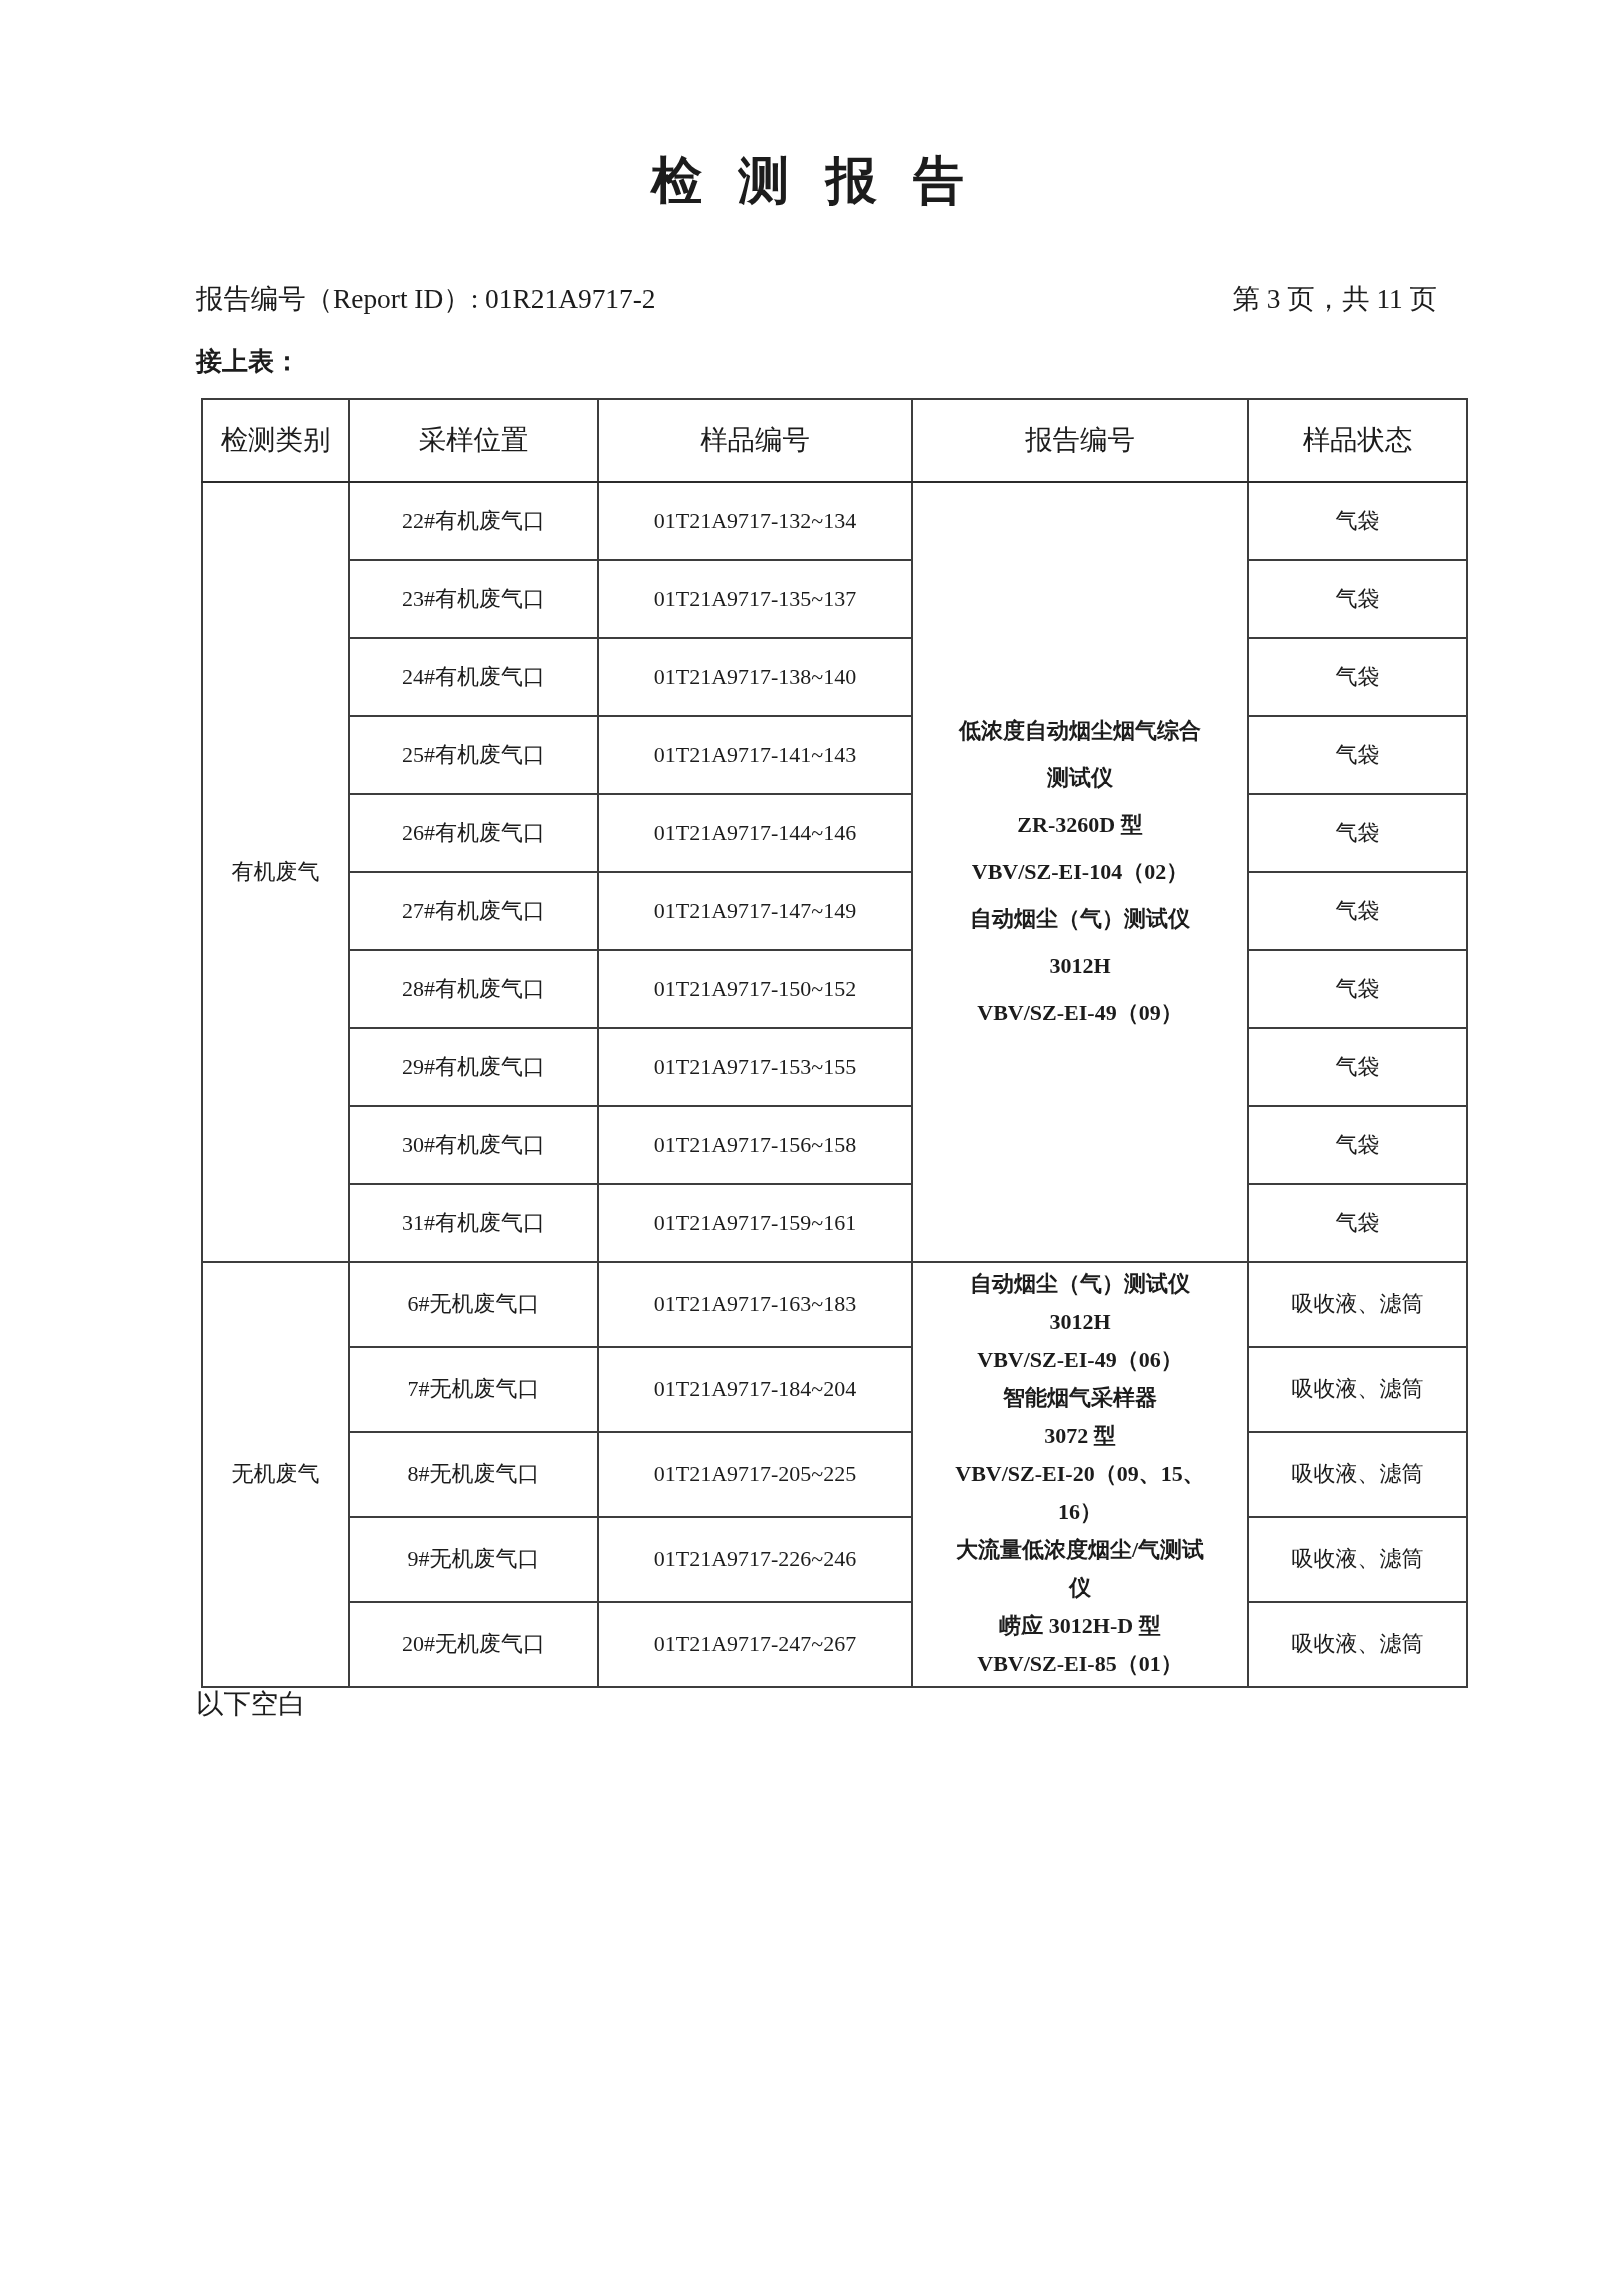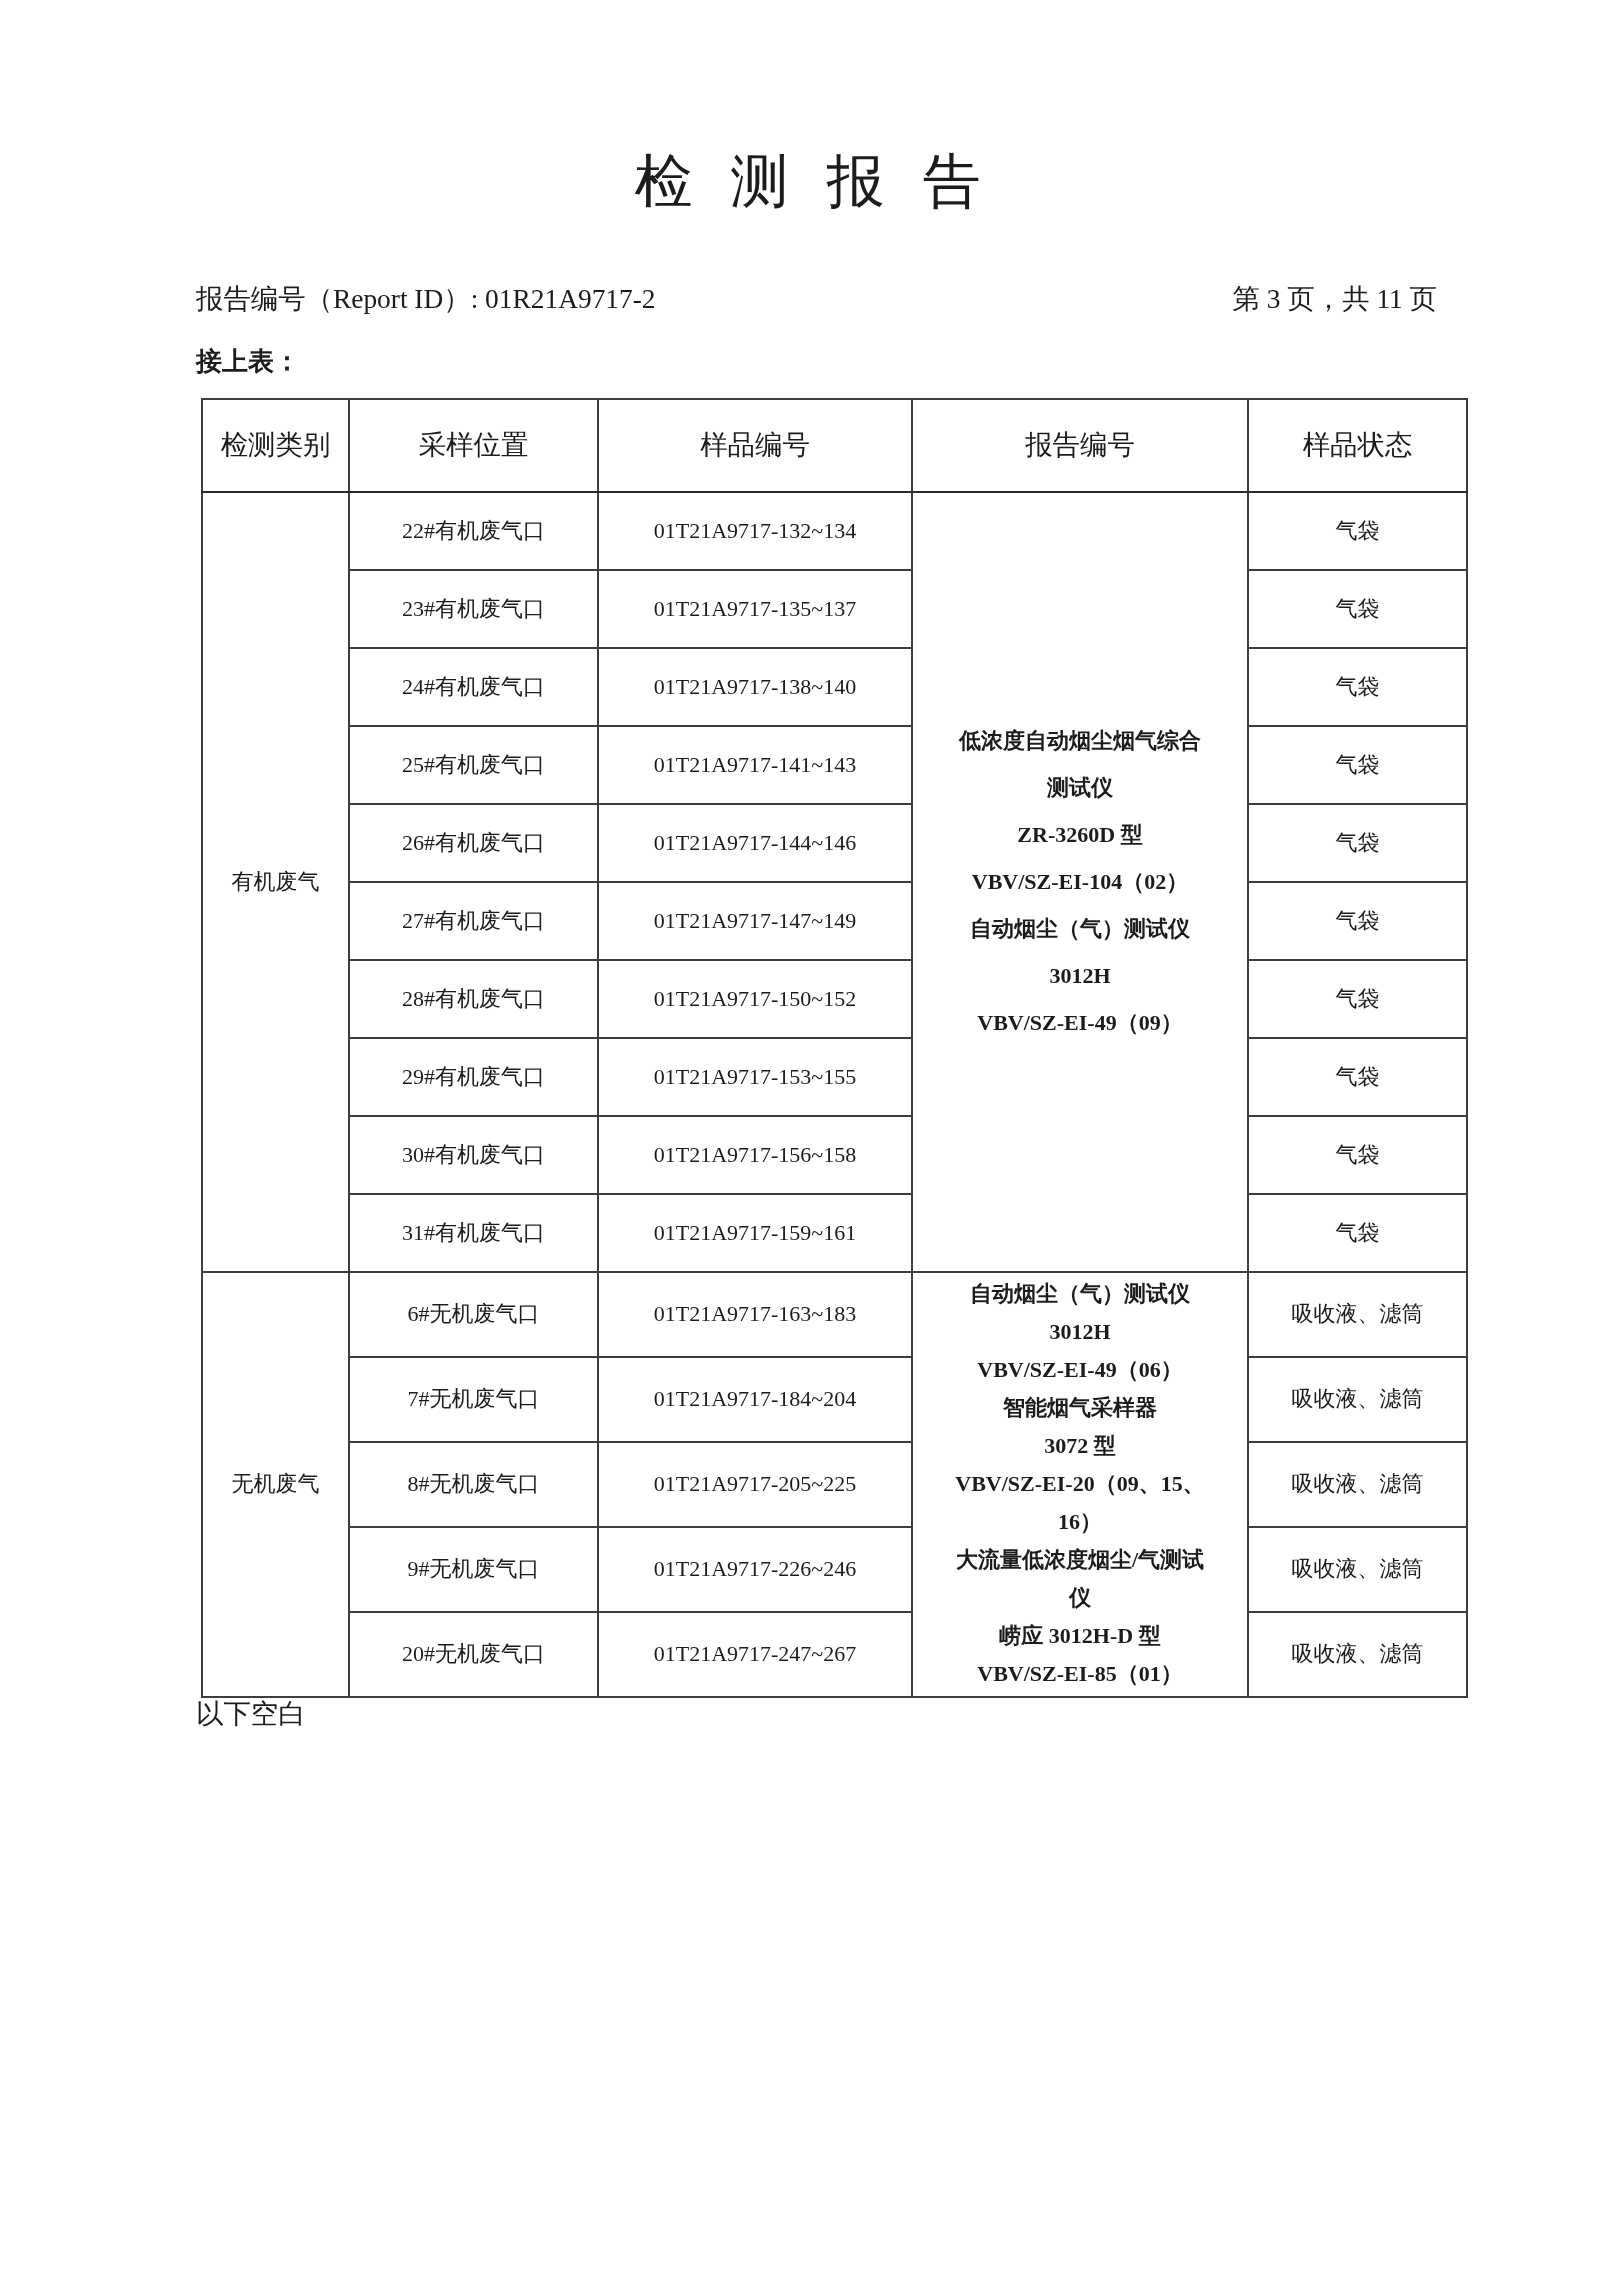--- a/index.html
+++ b/index.html
@@ -14,22 +14,22 @@
     width:1621px;height:2293px;
     background:var(--background);
     color:var(--text);
     font-family:"Liberation Serif","DejaVu Serif",serif;
     overflow:hidden;
   }
   .title{
     margin:0;
     margin-top:153px;
     line-height:57px;
-    font-size:58px;
-    font-weight:normal;
+    font-size:51px;
+    font-weight:bold;
     text-align:center;
     letter-spacing:5.9px;
     word-spacing:11.8px;
   }
   .meta-row{
     margin-top:73px;
     padding-left:196px;
     padding-right:184px;
     display:flex;
     justify-content:space-between;
@@ -59,21 +59,21 @@
     vertical-align:middle;
     font-size:22px;
     font-weight:normal;
     padding:0 3.9px;
     overflow:hidden;
   }
   .sample-table thead th{
     font-size:27.4px;
     border-bottom:2.9px solid var(--border-strong);
   }
-  .sample-table thead tr{height:93px;}
+  .sample-table thead tr{height:83px;}
   .sample-table tr.org-row{height:78px;}
   .sample-table tr.inorg-row{height:85px;}
   .equip-cell div{line-height:47px;font-weight:bold;}
   .equip-cell.inorg div{line-height:38px;}
   .footer-note{
     margin-top:0;
     padding-left:196px;
     font-size:27.4px;
     line-height:33px;
   }

